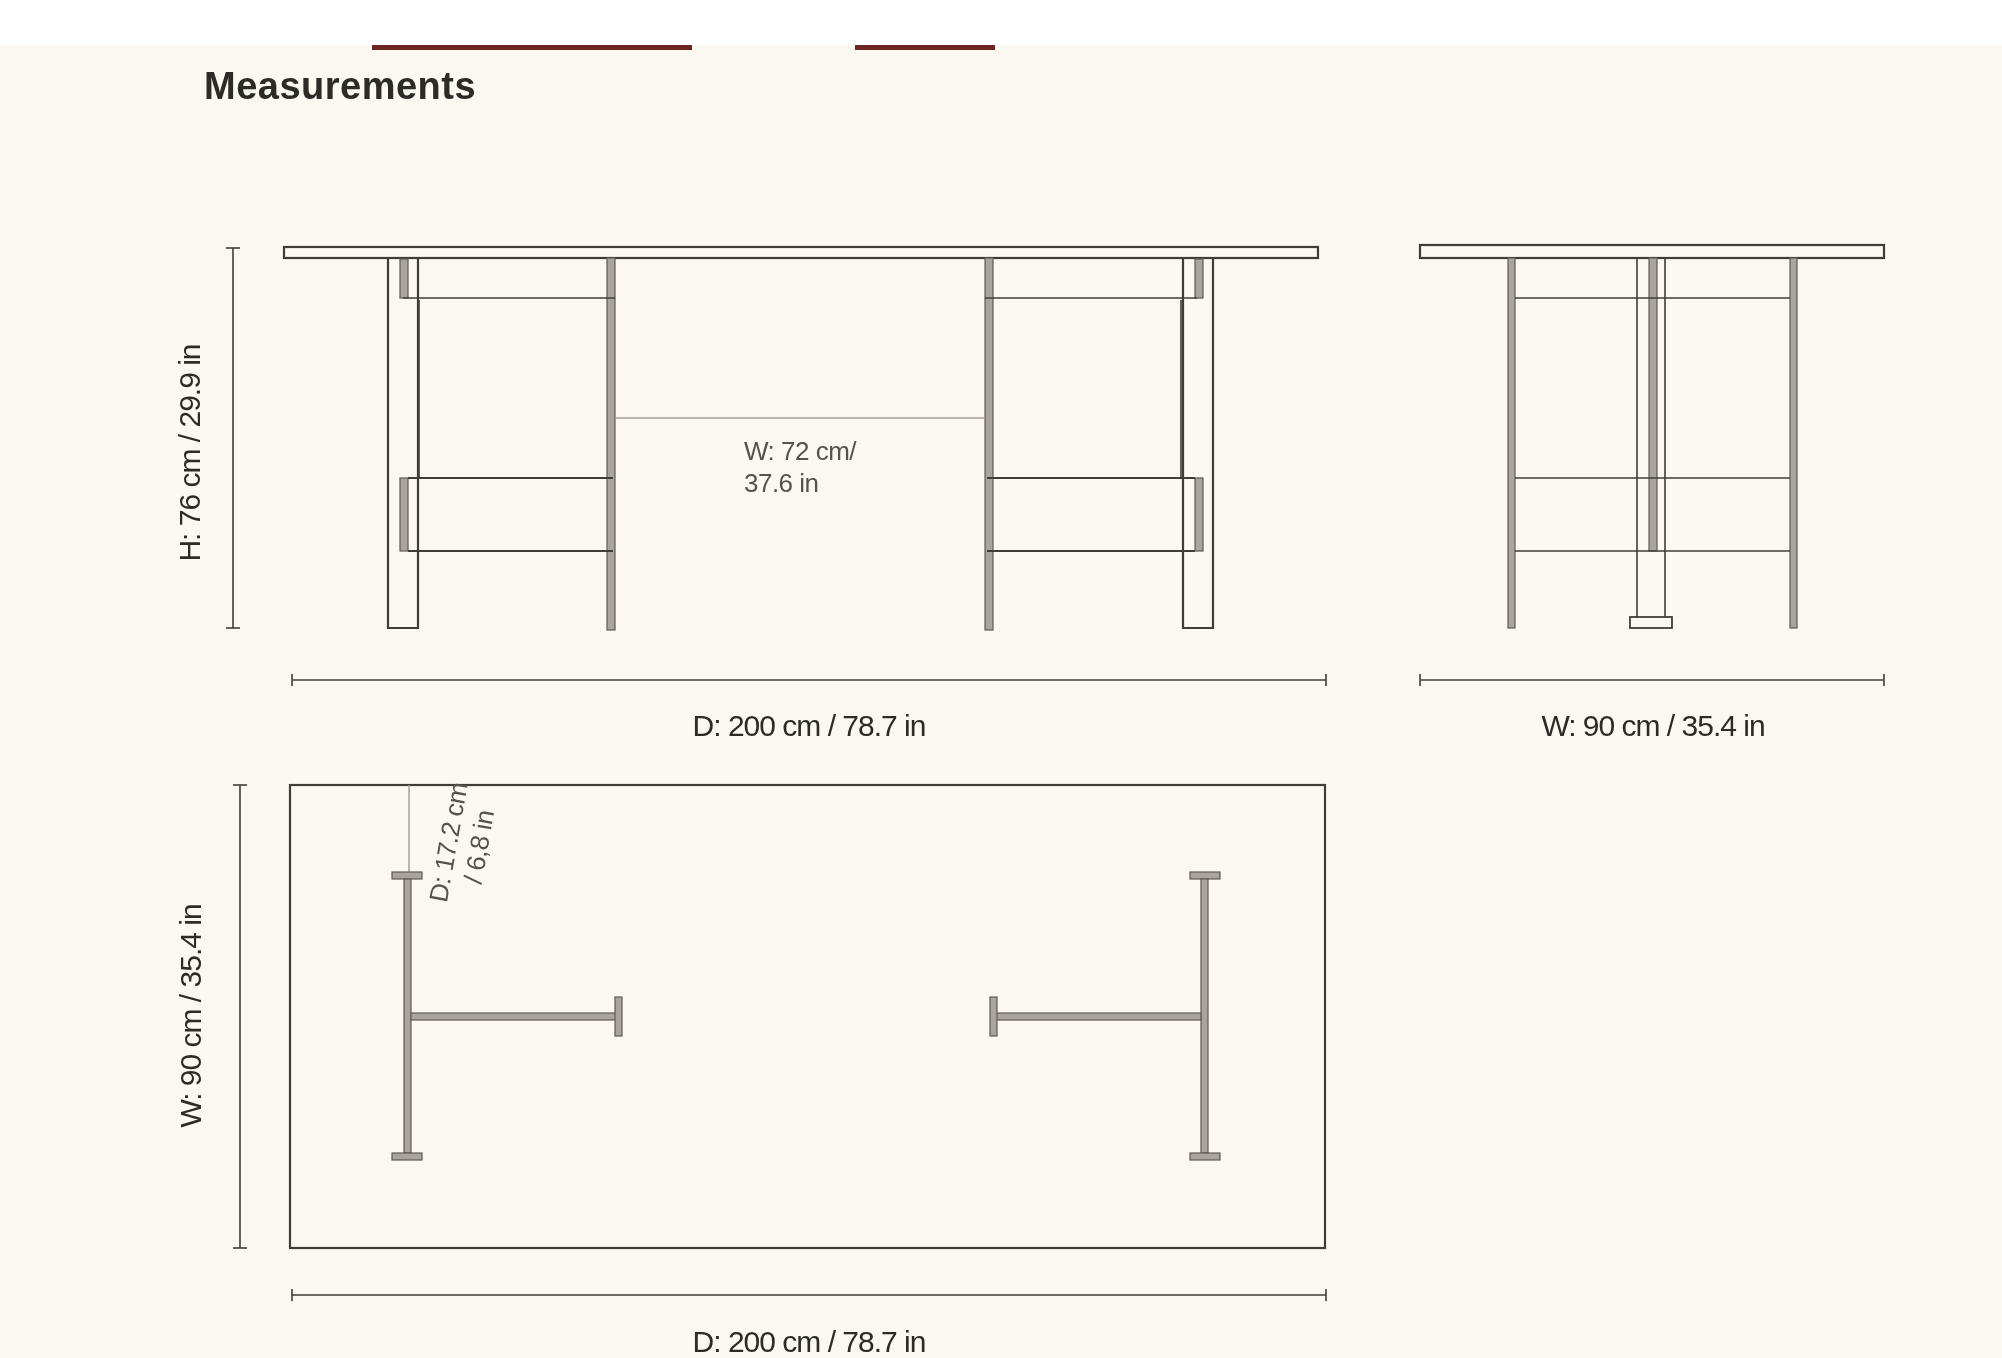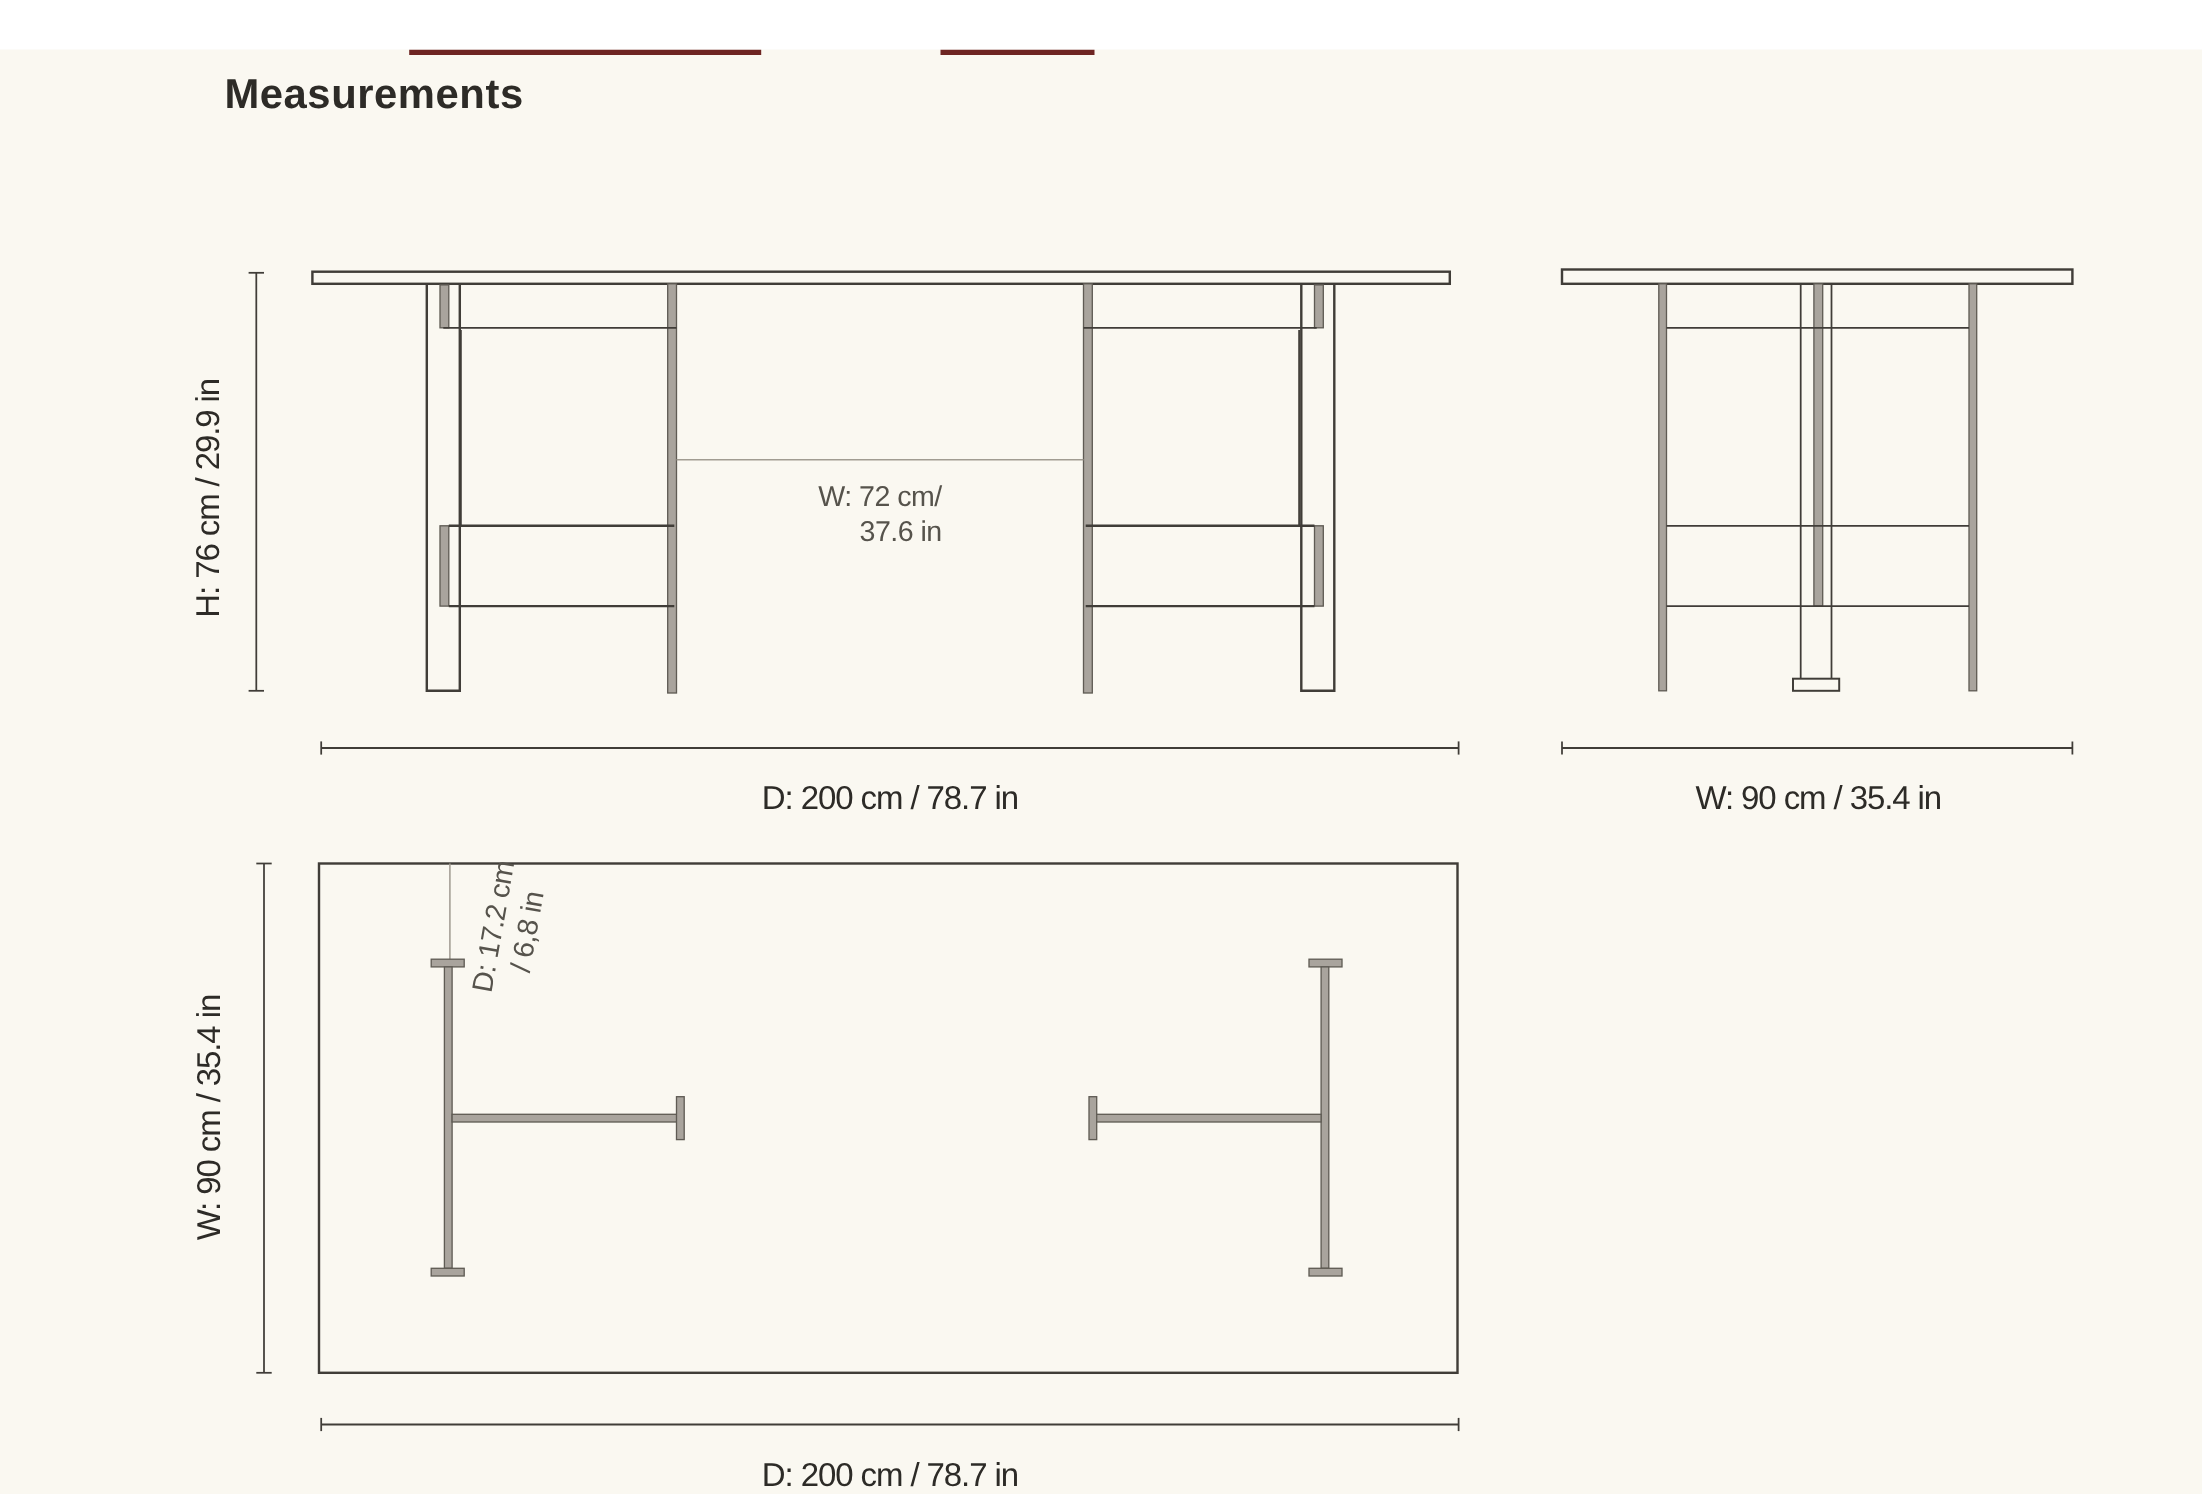--- a/index.html
+++ b/index.html
@@ -9,21 +9,21 @@
   html,body{margin:0;padding:0;}
   body{background:#fff;font-family:"Liberation Sans", sans-serif;}
   .page{position:relative;width:2002px;height:1358px;background:var(--bg);overflow:hidden;margin-top:45px;}
   .banner-frag{position:absolute;top:0;height:5px;background:var(--accent);}
   .title{position:absolute;left:204px;top:20px;font-size:38px;font-weight:600;
          letter-spacing:0.5px;color:var(--text);}
   .label{position:absolute;color:var(--text);font-size:30px;letter-spacing:-1px;
          white-space:nowrap;transform:translate(-50%,-50%);}
   .label.rot{transform:translate(-50%,-50%) rotate(-90deg);}
   .label-2l{position:absolute;color:var(--muted);font-size:26px;letter-spacing:-0.5px;
-            line-height:32px;text-align:right;transform:translate(-50%,-50%);white-space:nowrap;}
+            line-height:32px;text-align:left;transform:translate(-50%,-50%);white-space:nowrap;}
   .offset-label{position:absolute;color:var(--muted);font-size:26px;letter-spacing:-0.5px;
             line-height:31px;white-space:nowrap;transform:translate(-50%,-50%) rotate(-80deg);}
   .offset-label .l2{display:block;padding-left:24px;}
   .l1,.l2{display:block;}
   svg{position:absolute;left:0;top:0;}
   .s2{stroke:var(--line);stroke-width:2.2;fill:none;}
   .s15{stroke:var(--line);stroke-width:1.6;fill:none;}
   .lt{stroke:var(--light);stroke-width:1.4;fill:none;}
   .gf{fill:var(--grayfill);stroke:var(--grayedge);stroke-width:1.2;}
   .of{fill:var(--bg);stroke:var(--line);stroke-width:1.8;}

